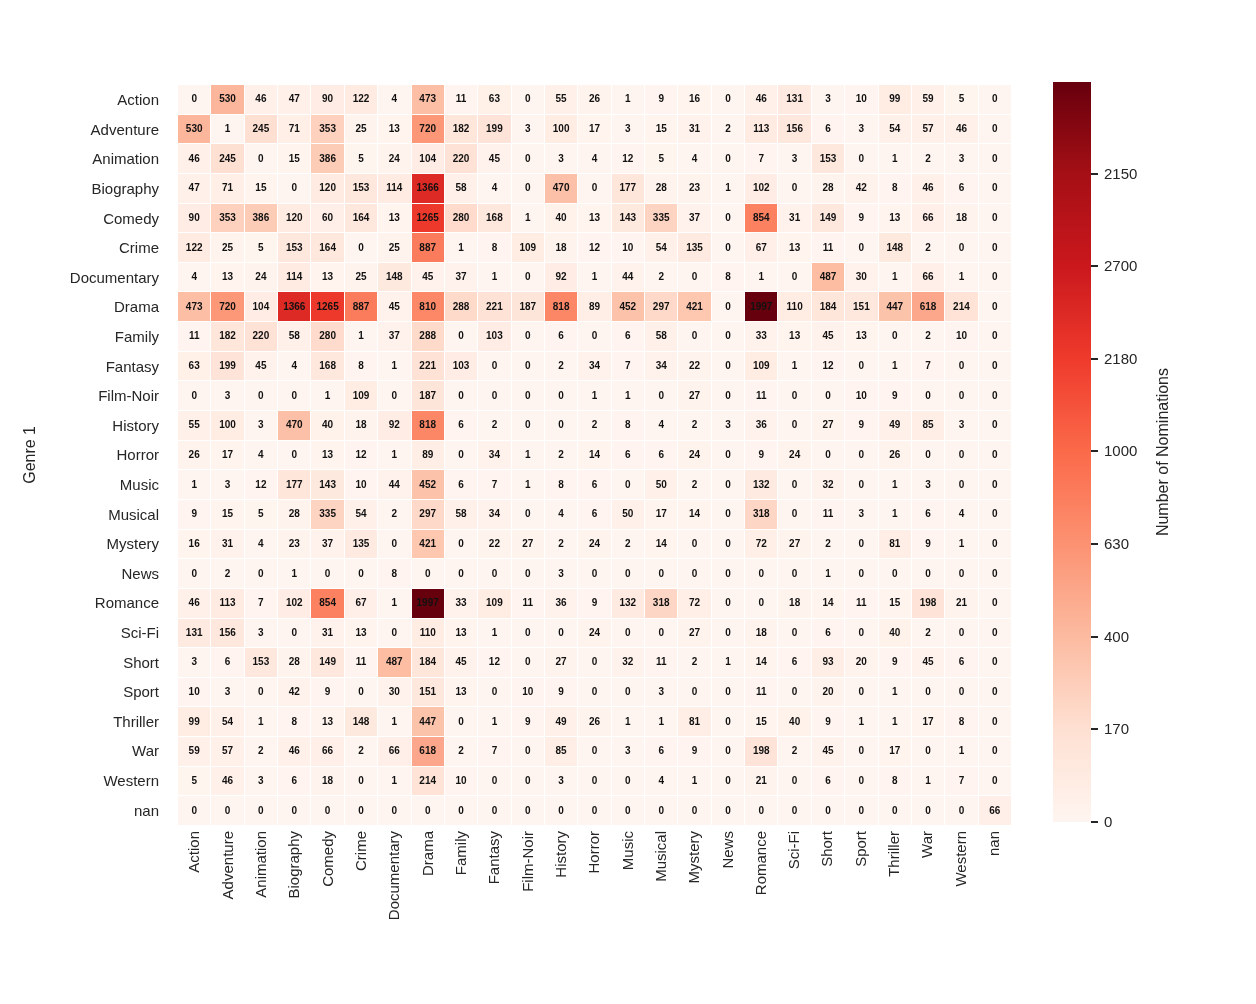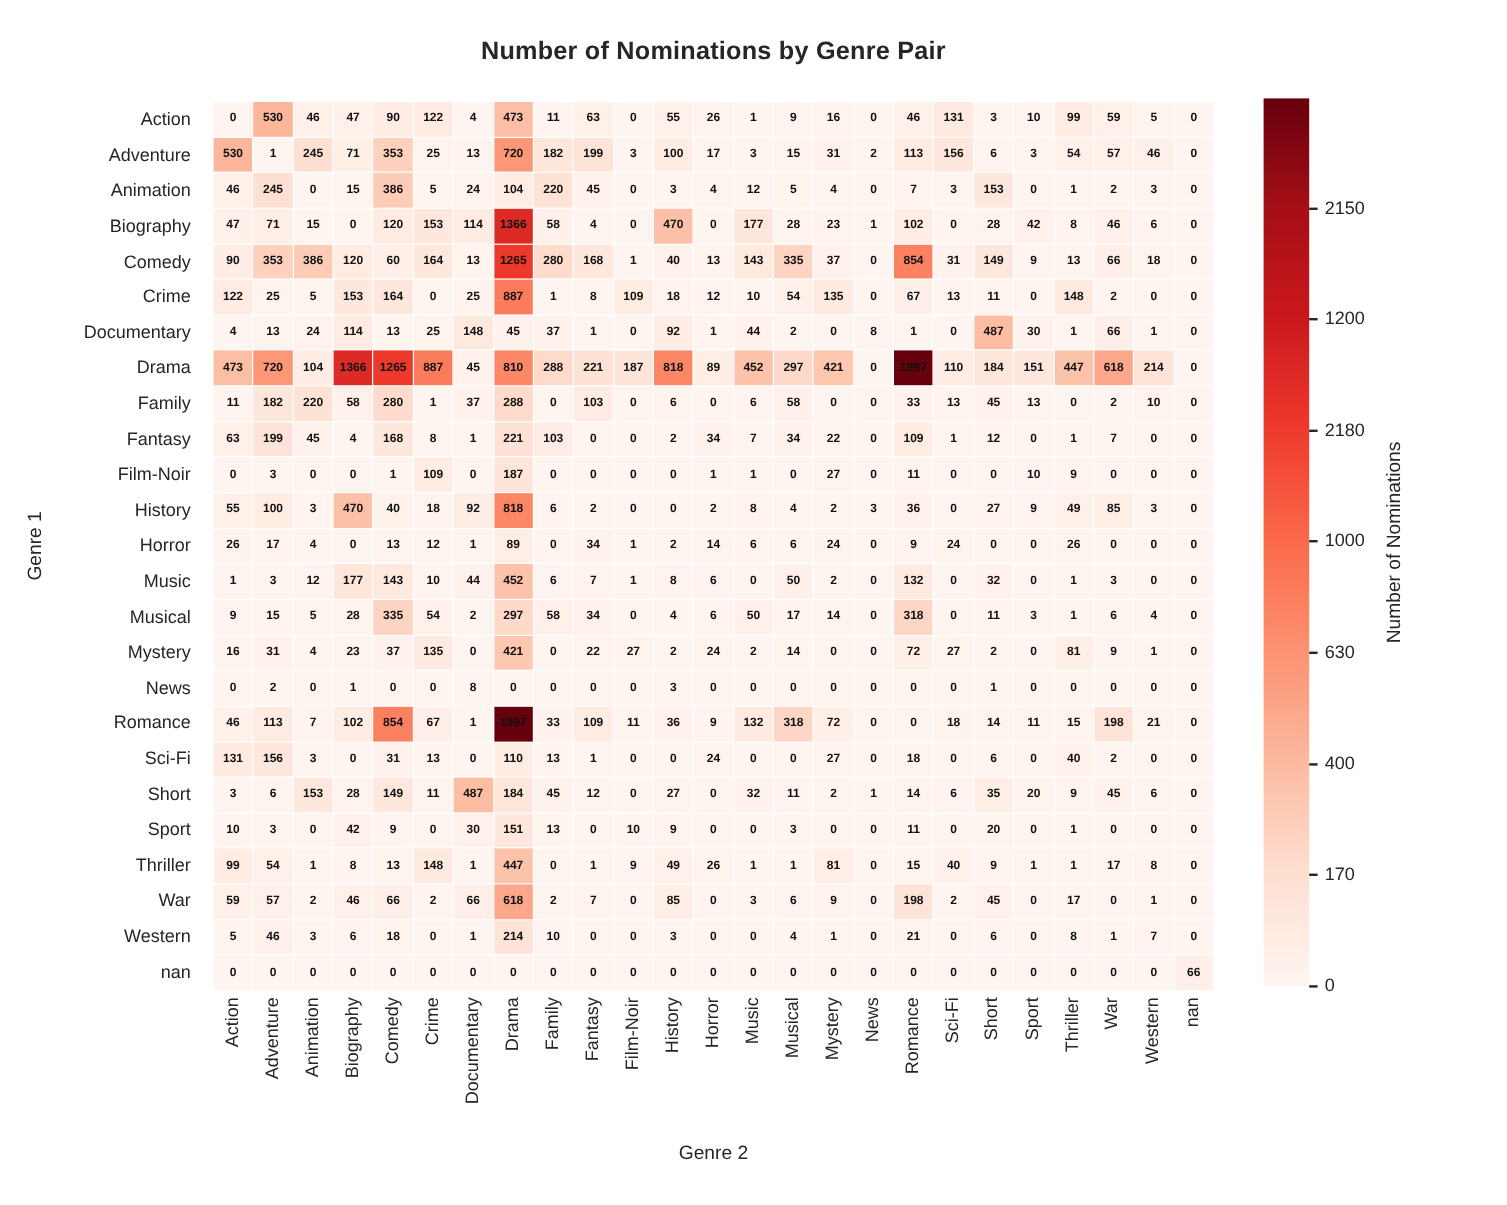--- a/index.html
+++ b/index.html
@@ -53,21 +53,20 @@
   .cbar-label{
     position:absolute;left:1150px;top:82px;height:740px;width:26px;
     display:flex;align-items:center;justify-content:center;
   }
   .cbar-label .vtext{font-size:16px;}
 </style>
 </head>
 <body>
 
 <div class="figure">
-  <div class="chart-title">Number of Nominations by Genre Pair</div>
 
   <div class="axis-label-y">
     <span class="vtext">Genre 1</span>
   </div>
 
   <div class="row-labels" id="row-labels">
       <div class="ylab">Action</div>
       <div class="ylab">Adventure</div>
       <div class="ylab">Animation</div>
       <div class="ylab">Biography</div>
@@ -1571,21 +1570,21 @@
       <div class="cell" style="background: rgb(255, 245, 240);">
         <span>1</span>
       </div>
       <div class="cell" style="background: rgb(255, 244, 238);">
         <span>14</span>
       </div>
       <div class="cell" style="background: rgb(255, 244, 239);">
         <span>6</span>
       </div>
       <div class="cell" style="background: rgb(255, 238, 230);">
-        <span>35</span>
+        <span>93</span>
       </div>
       <div class="cell" style="background: rgb(255, 243, 238);">
         <span>20</span>
       </div>
       <div class="cell" style="background: rgb(255, 244, 239);">
         <span>9</span>
       </div>
       <div class="cell" style="background: rgb(255, 241, 235);">
         <span>45</span>
       </div>
@@ -2043,37 +2042,36 @@
         <span class="vtext">War</span>
       </div>
       <div class="xcell">
         <span class="vtext">Western</span>
       </div>
       <div class="xcell">
         <span class="vtext">nan</span>
       </div>
     </div>
 
-  <div class="axis-label-x">Genre 2</div>
 
   <div class="colorbar" id="colorbar" style="background: linear-gradient(to top, rgb(255, 245, 240) 0%, rgb(254, 224, 210) 12.5%, rgb(252, 187, 161) 25%, rgb(252, 146, 114) 37.5%, rgb(251, 106, 74) 50%, rgb(239, 59, 44) 62.5%, rgb(203, 24, 29) 75%, rgb(165, 15, 21) 87.5%, rgb(103, 0, 13) 100%);"></div>
   <div class="cbar-ticks" id="cbar-ticks">
       <div class="cbar-dash" style="top: 739px;"></div>
       <div class="cbar-ticklabel" style="top: 731px;">0</div>
       <div class="cbar-dash" style="top: 646.361px;"></div>
       <div class="cbar-ticklabel" style="top: 638.361px;">170</div>
       <div class="cbar-dash" style="top: 553.722px;"></div>
       <div class="cbar-ticklabel" style="top: 545.722px;">400</div>
       <div class="cbar-dash" style="top: 461.083px;"></div>
       <div class="cbar-ticklabel" style="top: 453.083px;">630</div>
       <div class="cbar-dash" style="top: 368.444px;"></div>
       <div class="cbar-ticklabel" style="top: 360.444px;">1000</div>
       <div class="cbar-dash" style="top: 275.805px;"></div>
       <div class="cbar-ticklabel" style="top: 267.805px;">2180</div>
       <div class="cbar-dash" style="top: 183.166px;"></div>
-      <div class="cbar-ticklabel" style="top: 175.166px;">1200</div>
+      <div class="cbar-ticklabel" style="top: 175.166px;">2700</div>
       <div class="cbar-dash" style="top: 90.5273px;"></div>
       <div class="cbar-ticklabel" style="top: 82.5273px;">2150</div>
     </div>
   <div class="cbar-label">
     <span class="vtext">Number of Nominations</span>
   </div>
 </div>
 
 </body></html>

